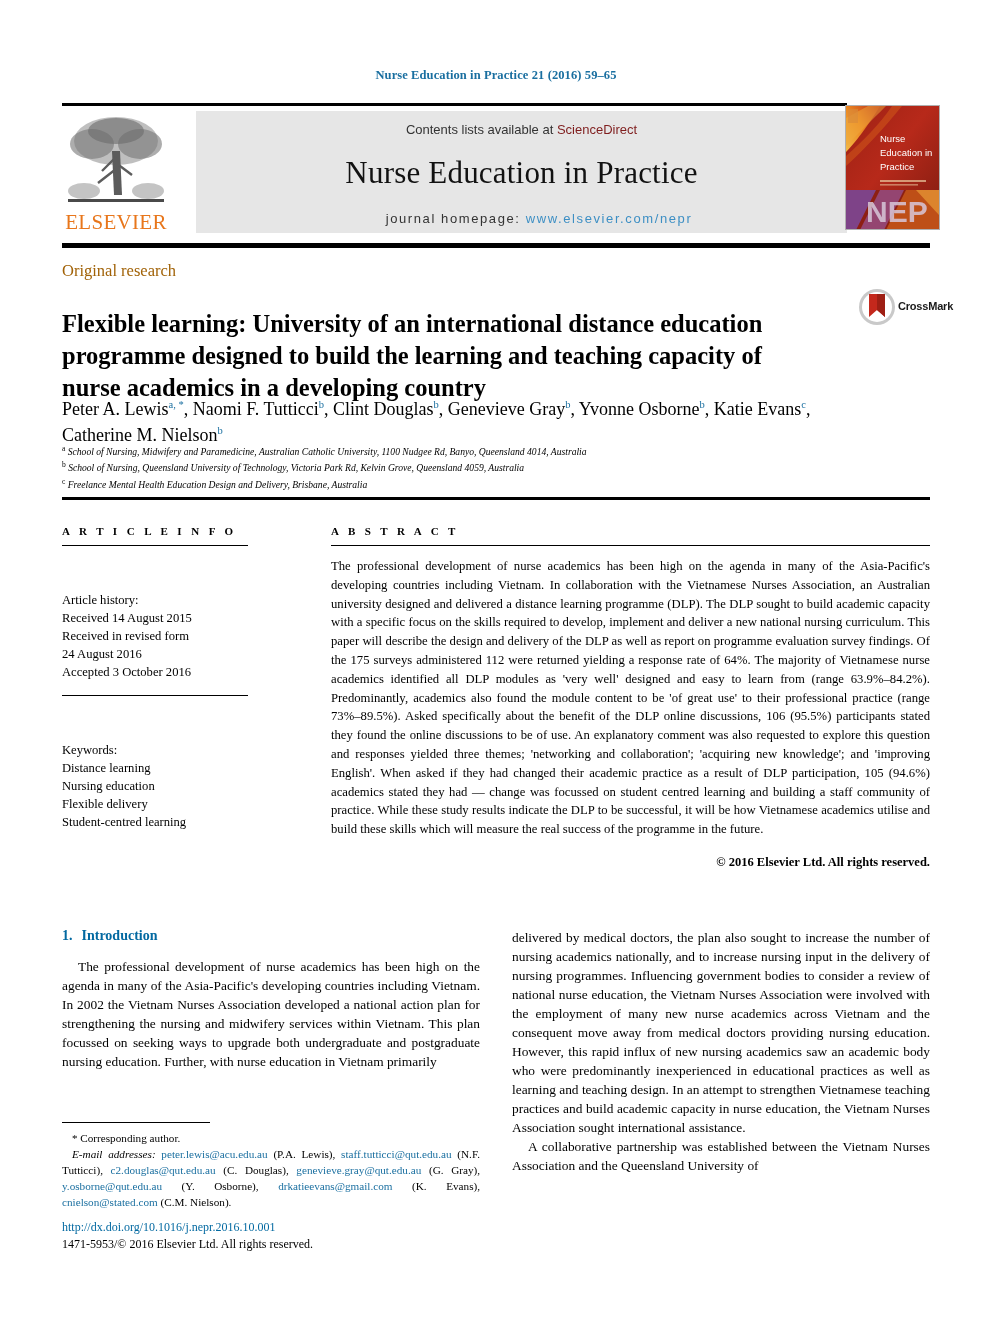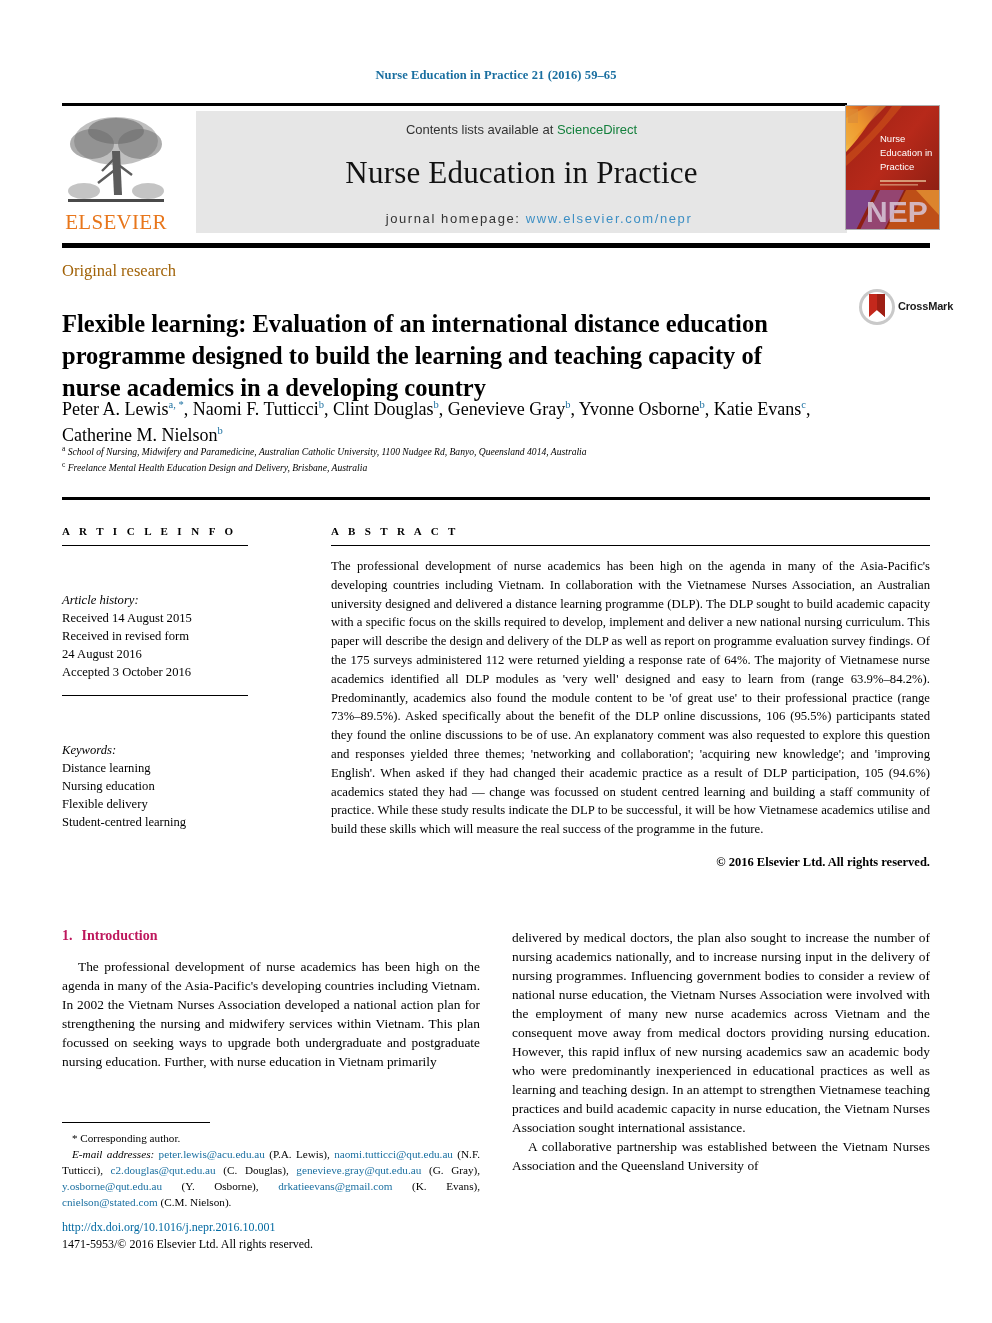--- a/index.html
+++ b/index.html
@@ -80,21 +80,21 @@
     background: #e6e6e6;
     text-align: center;
   }
   .contents-line {
     margin-top: 11px;
     font-family: "Liberation Sans", sans-serif;
     font-size: 13px;
     color: #333;
   }
   .contents-line .sd {
-    color: #15803d;
+    color: #7f1d1d;
   }
   .journal-title {
     margin-top: 18px;
     font-family: "Liberation Serif", serif;
     font-size: 31px;
     color: #121212;
     letter-spacing: 0.2px;
   }
   .homepage-line {
     margin-top: 20px;
@@ -248,21 +248,20 @@
     margin-bottom: 8px;
   }
   .info-body {
     margin-top: 9px;
     font-family: "Liberation Serif", serif;
     font-size: 12.6px;
     line-height: 1.42;
     color: #000;
   }
   .info-body .it {
-    font-style: italic;
     margin-top: 46px;
   }
   .abs-body {
     margin-top: 11px;
     font-family: "Liberation Serif", serif;
     font-size: 12.7px;
     line-height: 1.48;
     text-align: justify;
     color: #000;
   }
@@ -284,21 +283,21 @@
   .body-right {
     position: absolute;
     left: 512px;
     top: 928px;
     width: 418px;
   }
   .h1 {
     font-family: "Liberation Serif", serif;
     font-weight: bold;
     font-size: 14px;
-    color: #be185d;
+    color: #0369a1;
     margin: 0 0 13px 0;
   }
   .h1 .num { margin-right: 9px; }
   .para {
     font-family: "Liberation Serif", serif;
     font-size: 13.4px;
     line-height: 1.42;
     text-align: justify;
     text-indent: 16px;
     margin: 0;
@@ -415,21 +414,21 @@
       <text x="34" y="64" font-family="Liberation Sans, sans-serif" font-size="9.5" fill="#ffffff">Practice</text>
       <rect x="34" y="74" width="46" height="2" fill="#e9c9a0" opacity="0.7"></rect>
       <rect x="34" y="78" width="38" height="1.6" fill="#e9c9a0" opacity="0.55"></rect>
     </svg>
   </div>
 
   <div class="thick-rule"></div>
 
   <div class="article-type">Original research</div>
 
-  <h1 class="title">Flexible learning: Evaluation of an international distance education programme designed to build the learning and teaching capacity of nurse academics in a developing country</h1>
+  <h1 class="title">Flexible learning: University of an international distance education programme designed to build the learning and teaching capacity of nurse academics in a developing country</h1>
 
   <div class="crossmark">
     <svg width="38" height="38" viewBox="0 0 38 38" aria-hidden="true">
       <circle cx="19" cy="19" r="18" fill="#c9c9c9"></circle>
       <circle cx="19" cy="19" r="15" fill="#ffffff"></circle>
       <path d="M11 6 L27 6 L27 29 L19 22 L11 29 Z" fill="#c4281c"></path>
       <path d="M19 6 L27 6 L27 29 L19 22 Z" fill="#9e1f14"></path>
     </svg>
     <span class="cm-label">CrossMark</span>
   </div>
@@ -439,20 +438,21 @@
     <span>Naomi F. Tutticci</span><sup>b</sup>,
     <span>Clint Douglas</span><sup>b</sup>,
     <span>Genevieve Gray</span><sup>b</sup>,
     <span>Yvonne Osborne</span><sup>b</sup>,
     <span>Katie Evans</span><sup>c</sup>,
     <span>Catherine M. Nielson</span><sup>b</sup>
   </div>
 
   <div class="affils">
     <div><span class="lbl">a</span> <span>School of Nursing, Midwifery and Paramedicine, Australian Catholic University, 1100 Nudgee Rd, Banyo, Queensland 4014, Australia</span></div>
+    <div><span class="lbl">b</span> <span>School of Nursing, Queensland University of Technology, Victoria Park Rd, Kelvin Grove, Queensland 4059, Australia</span></div>
     <div><span class="lbl">c</span> <span>Freelance Mental Health Education Design and Delivery, Brisbane, Australia</span></div>
   </div>
 
   <div class="rule-med"></div>
 
   <div class="info-col">
     <div class="sec-head">A R T I C L E  I N F O</div>
     <div class="hairline"></div>
     <div class="info-body">
       <div class="it">Article history:</div>
@@ -493,21 +493,21 @@
   <div class="footnote-rule"></div>
   <div class="footnotes">
     <div class="corr">
       <span class="star">*</span>
       <span>Corresponding author.</span>
     </div>
     <div class="corr">
       <span class="em-lbl">E-mail addresses:</span>
       <span class="lnk">peter.lewis@acu.edu.au</span>
       <span>(P.A. Lewis)</span>,
-      <span class="lnk">naomi.tutticci@qut.edu.au</span>
+      <span class="lnk">staff.tutticci@qut.edu.au</span>
       <span>(N.F. Tutticci)</span>,
       <span class="lnk">c2.douglas@qut.edu.au</span>
       <span>(C. Douglas)</span>,
       <span class="lnk">genevieve.gray@qut.edu.au</span>
       <span>(G. Gray)</span>,
       <span class="lnk">y.osborne@qut.edu.au</span>
       <span>(Y. Osborne)</span>,
       <span class="lnk">drkatieevans@gmail.com</span>
       <span>(K. Evans)</span>,
       <span class="lnk">cnielson@stated.com</span>

